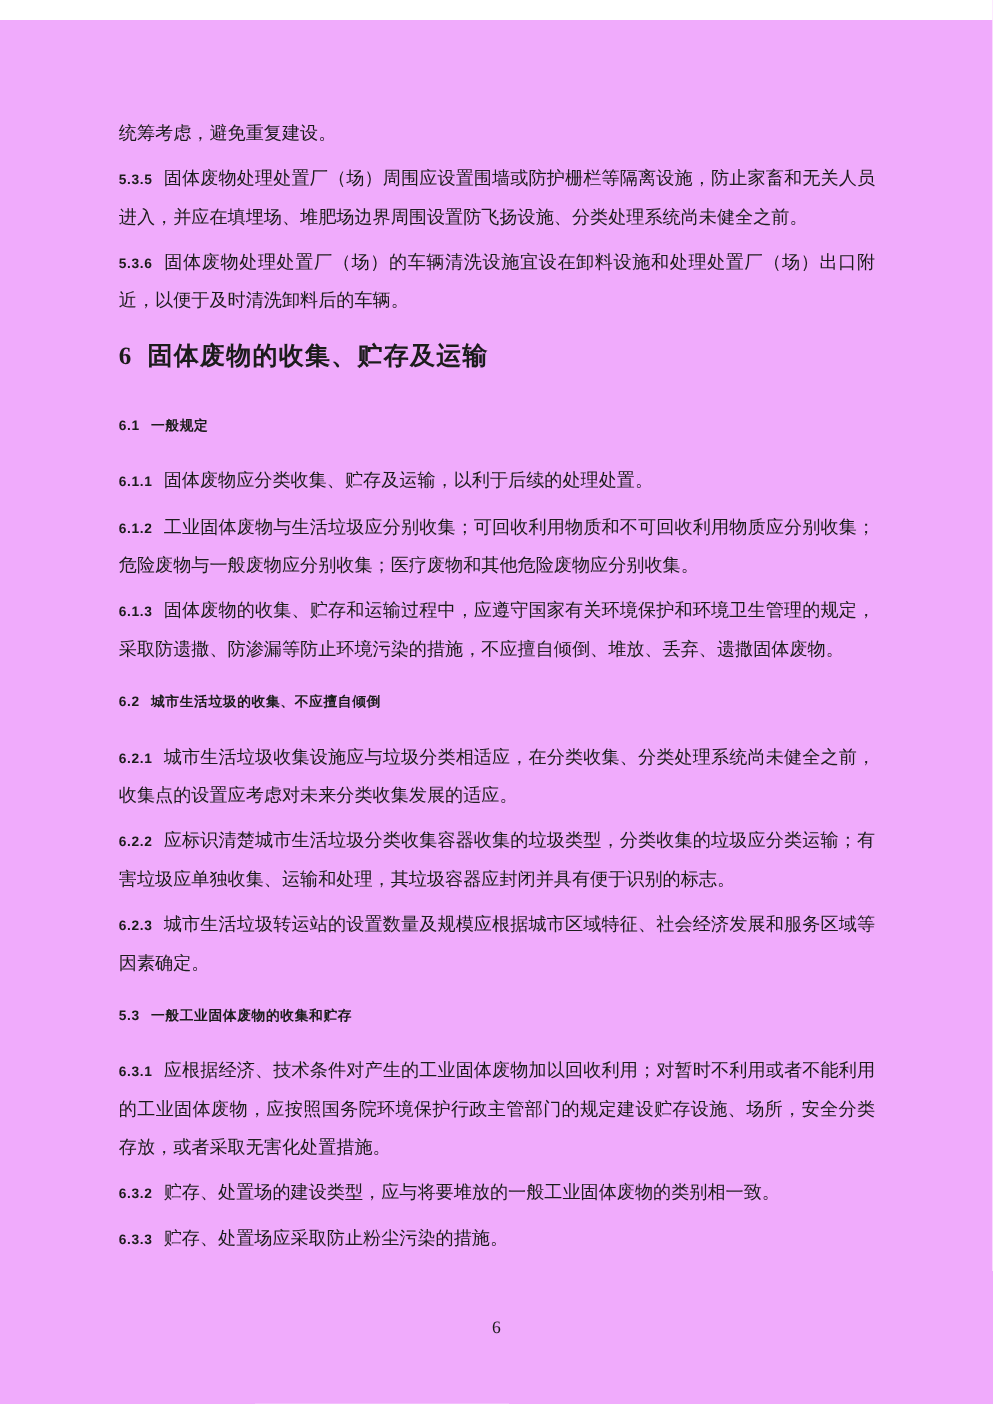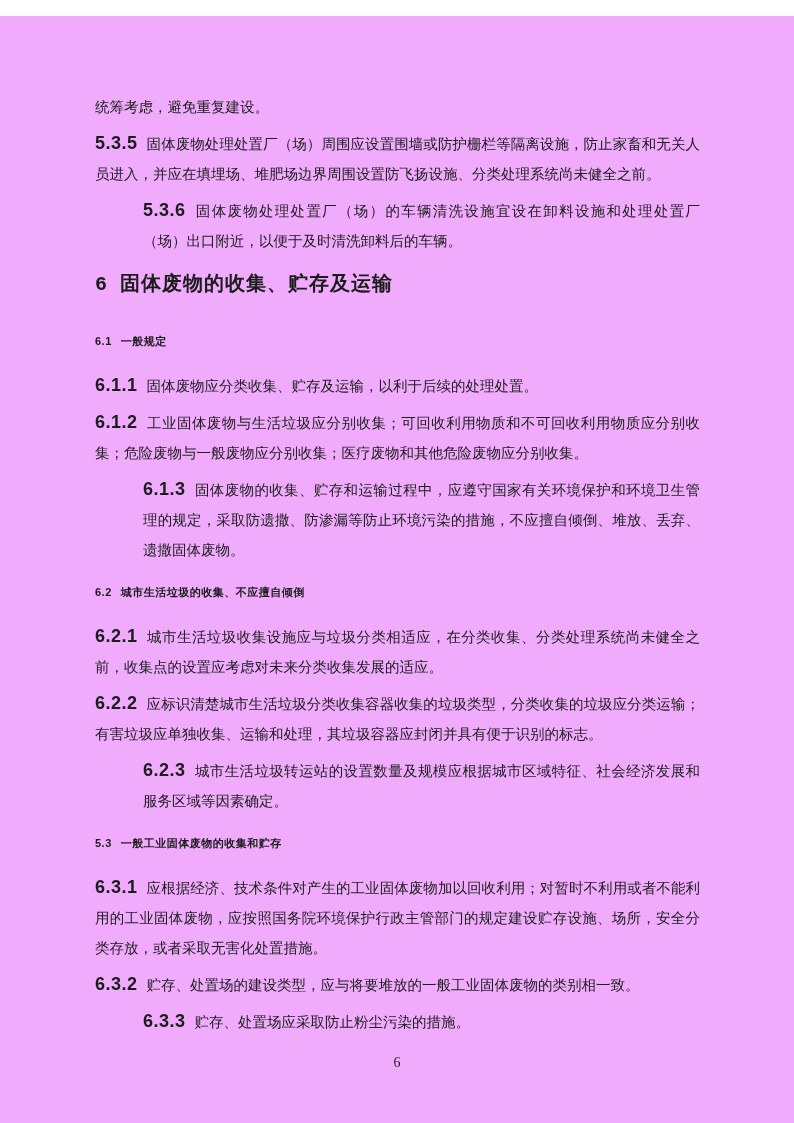--- a/index.html
+++ b/index.html
@@ -20,31 +20,31 @@
     background: #f0abfc;
     padding: 76px 94px 0 95px;
   }
   
   p.para {
     font-size: 14.5px;
     line-height: 30px;
     text-align: justify;
     margin-bottom: 6px;
   }
-  p.para:last-of-type { margin-bottom: 0; margin-left: 48px; }
+  p.para:last-of-type { margin-bottom: 0; }
   .cnum {
     font-family: "Liberation Sans", "DejaVu Sans", sans-serif;
     font-weight: bold;
-    font-size: 18px;
+    font-size: 11px;
     margin-right: 9px;
     letter-spacing: 0.5px;
   }
   
   h1.chapter {
-    font-family: Liberation Mono, monospace;
+    font-family: Liberation Serif, serif;
     font-size: 20px;
     font-weight: bold;
     line-height: 30px;
     margin-top: 14px;
     margin-bottom: 26px;
     letter-spacing: 1px;
   }
   h1.chapter .hnum { margin-right: 12px; }
   
   h2.section {

